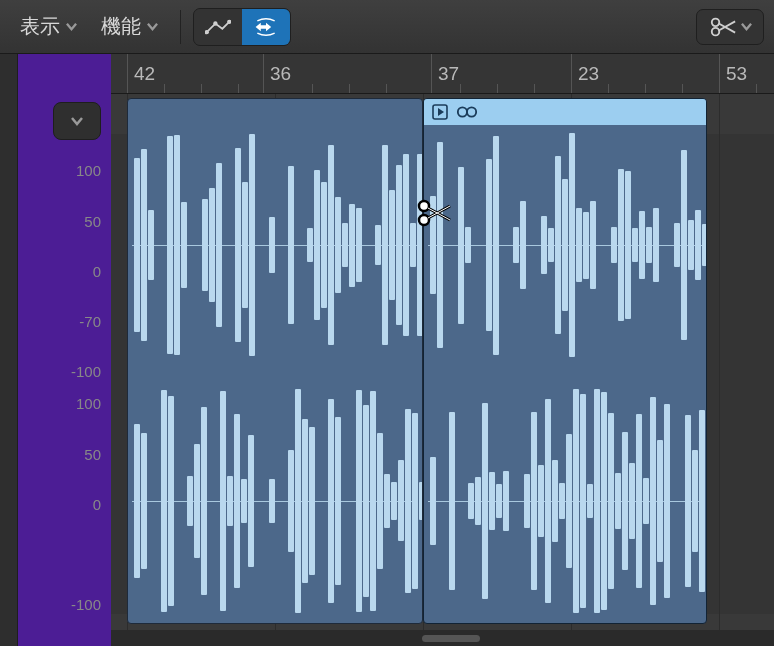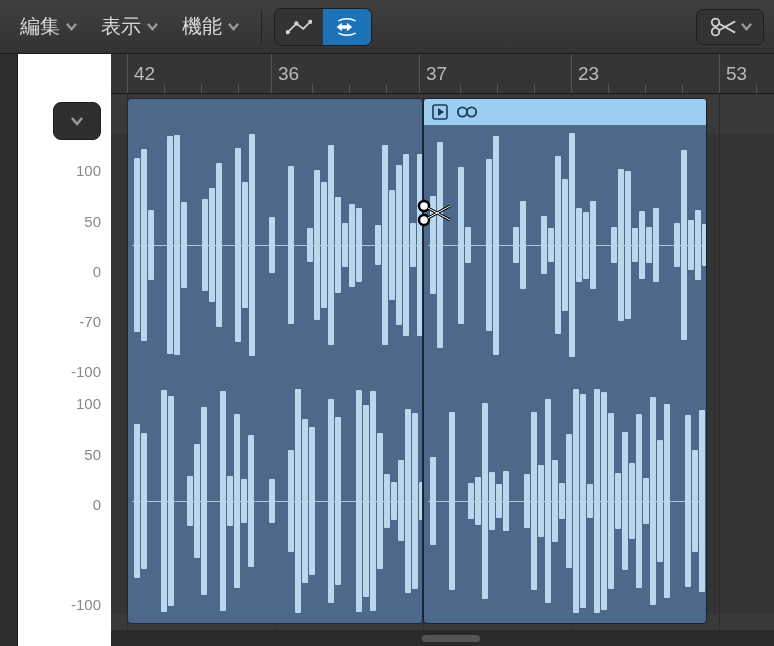--- a/index.html
+++ b/index.html
@@ -75,21 +75,21 @@
     top: 54px; left: 0; right: 0; bottom: 0;
     display: flex;
   }
   .left-gutter {
     width: 18px;
     background: #2e2e2e;
     border-right: 1px solid #1e1e1e;
   }
   .level-col {
     width: 93px;
-    background: #ffffff;
+    background: #4c1d95;
     position: relative;
   }
   .level-panel {
     position: absolute;
     top: 48px;
     right: 10px;
     width: 48px;
     height: 38px;
     background: #2f2f2f;
     border: 1px solid #1e1e1e;
@@ -220,26 +220,20 @@
     position:absolute; top:40px; bottom:16px;
     background:#2a2a2a; opacity:.35;
     pointer-events:none;
   }
 </style>
 </head>
 <body>
 
 <div class="toolbar">
   <div class="menu-group">
-    <div class="menu-btn">
-      <span>編集</span>
-      <svg class="chev" viewBox="0 0 12 12">
-          <path d="M1 3 L6 9 L11 3"></path>
-        </svg>
-    </div>
     <div class="menu-btn">
       <span>表示</span>
       <svg class="chev" viewBox="0 0 12 12">
           <path d="M1 3 L6 9 L11 3"></path>
         </svg>
     </div>
     <div class="menu-btn">
       <span>機能</span>
       <svg class="chev" viewBox="0 0 12 12">
           <path d="M1 3 L6 9 L11 3"></path>
@@ -297,25 +291,25 @@
       <span class="lbl" style="top:446px">-100</span>
     </div>
   </div>
 
   <div class="editor">
     <div class="ruler" id="ruler">
         <div class="tick" style="left: 16px;">42</div>
         <div class="minor" style="left: 53px;"></div>
         <div class="minor" style="left: 90px;"></div>
         <div class="minor" style="left: 127px;"></div>
-        <div class="tick" style="left: 160px;">36</div>
+        <div class="tick" style="left: 152px;">36</div>
         <div class="minor" style="left: 201px;"></div>
         <div class="minor" style="left: 238px;"></div>
         <div class="minor" style="left: 275px;"></div>
-        <div class="tick" style="left: 308px;">37</div>
+        <div class="tick" style="left: 320px;">37</div>
         <div class="minor" style="left: 349px;"></div>
         <div class="minor" style="left: 386px;"></div>
         <div class="minor" style="left: 423px;"></div>
         <div class="tick" style="left: 460px;">23</div>
         <div class="minor" style="left: 497px;"></div>
         <div class="minor" style="left: 534px;"></div>
         <div class="minor" style="left: 571px;"></div>
         <div class="tick" style="left: 608px;">53</div>
         <div class="minor" style="left: 645px;"></div>
       </div>

